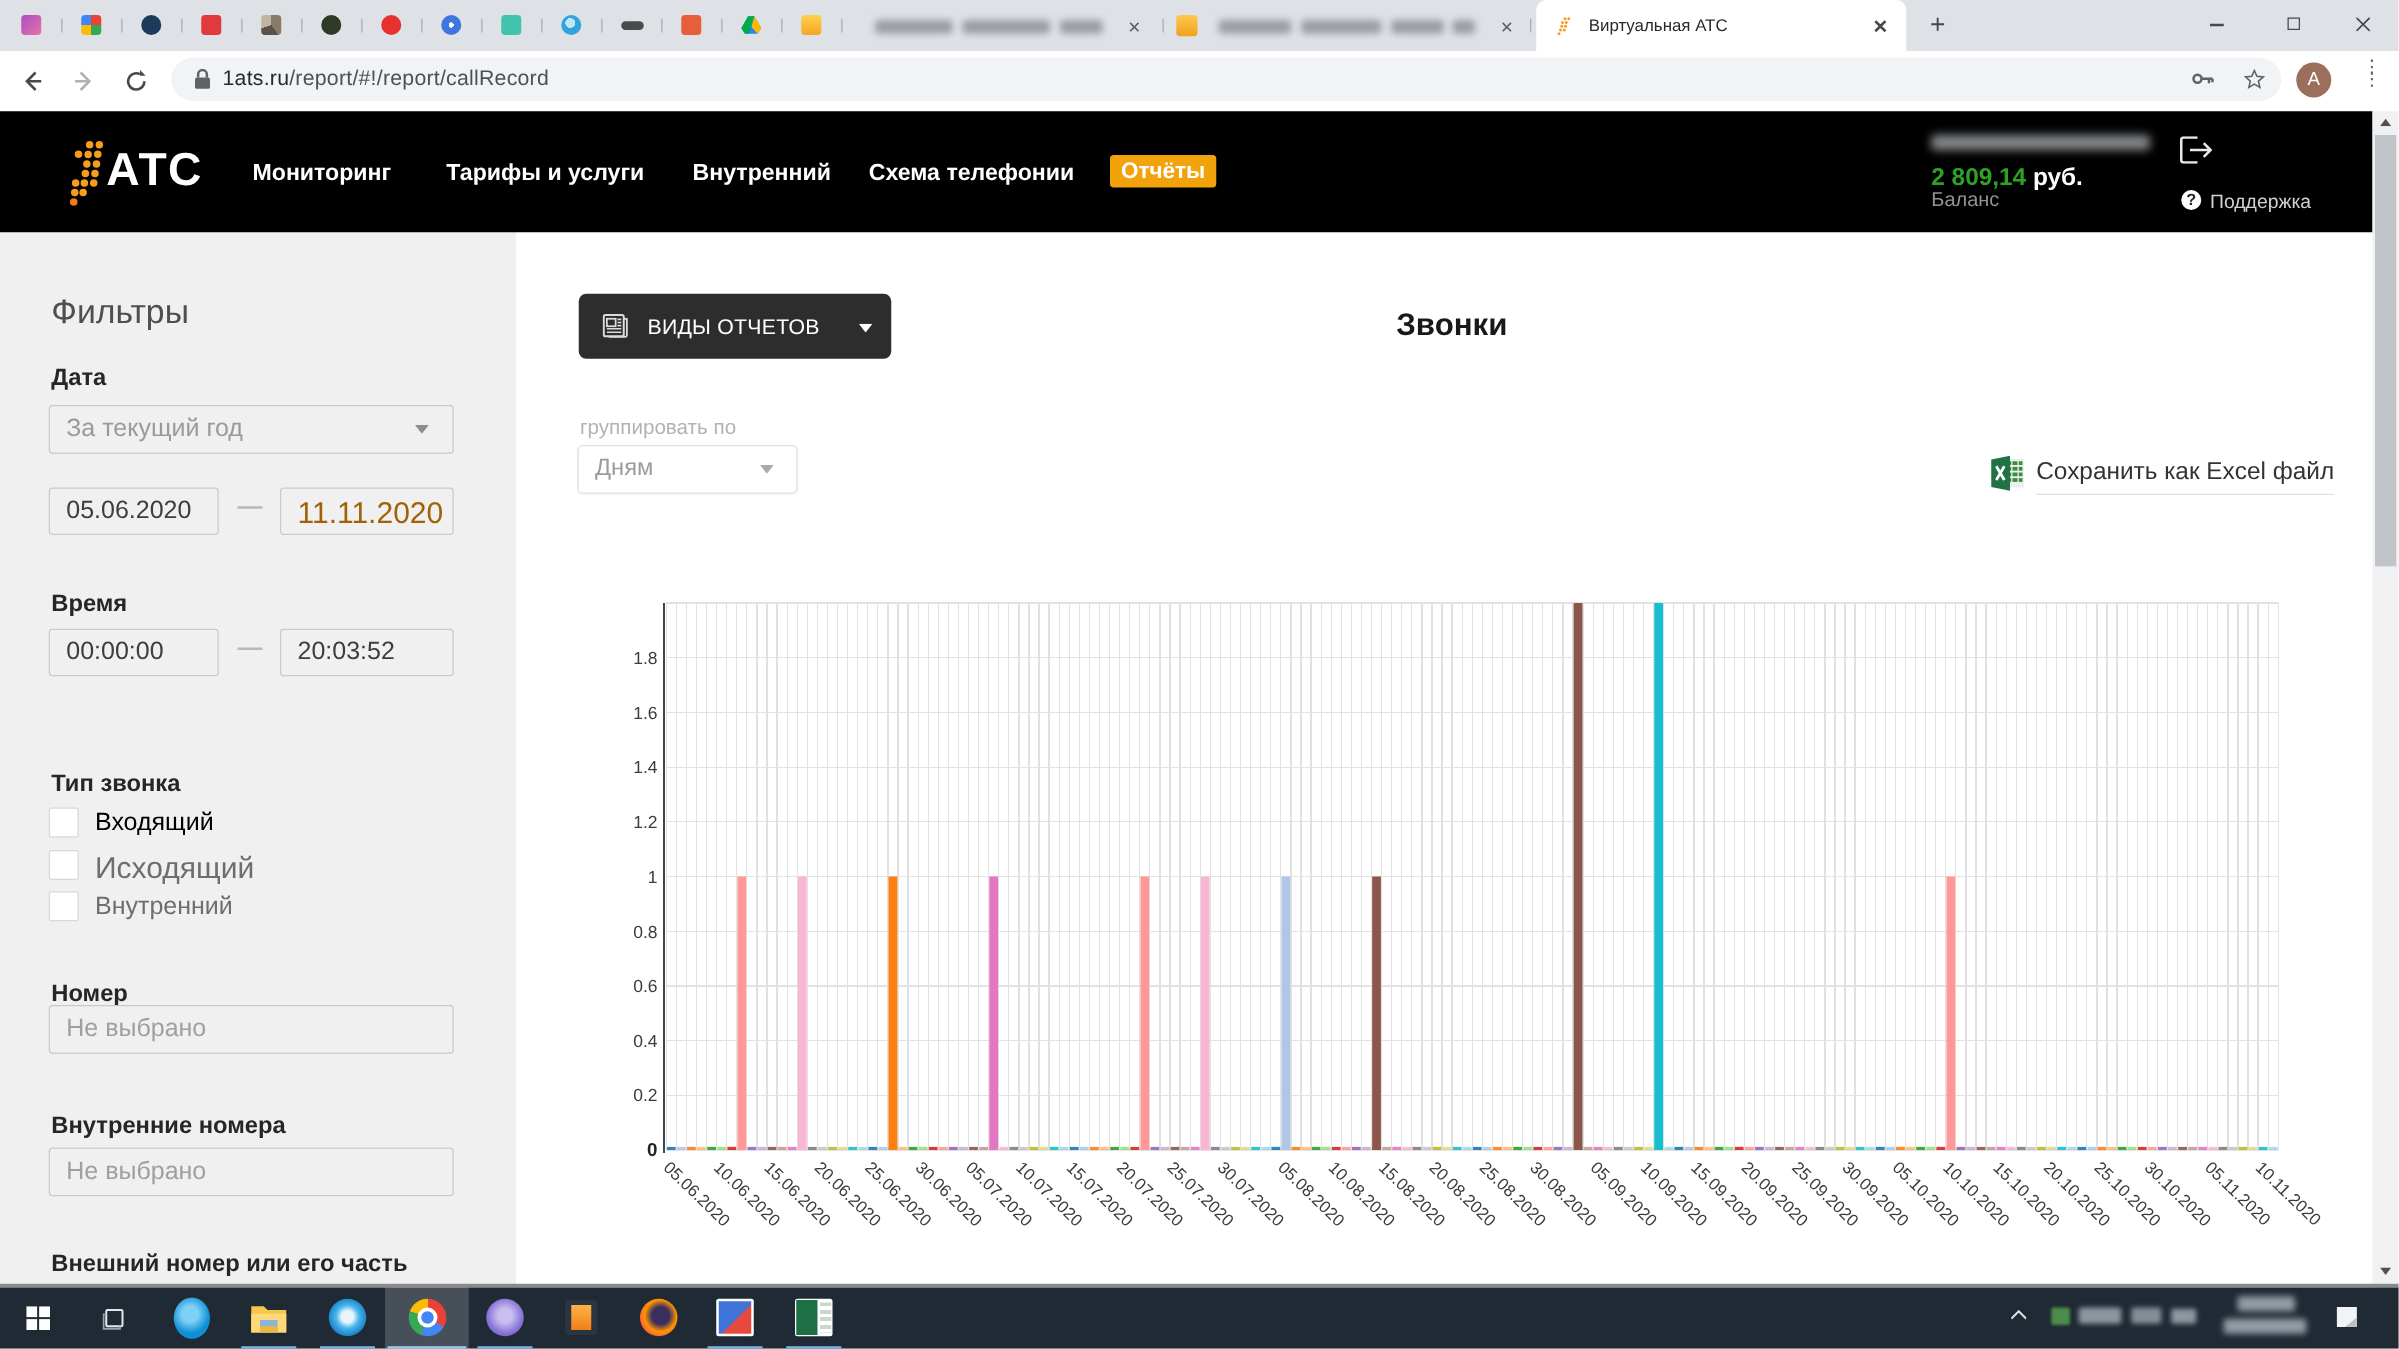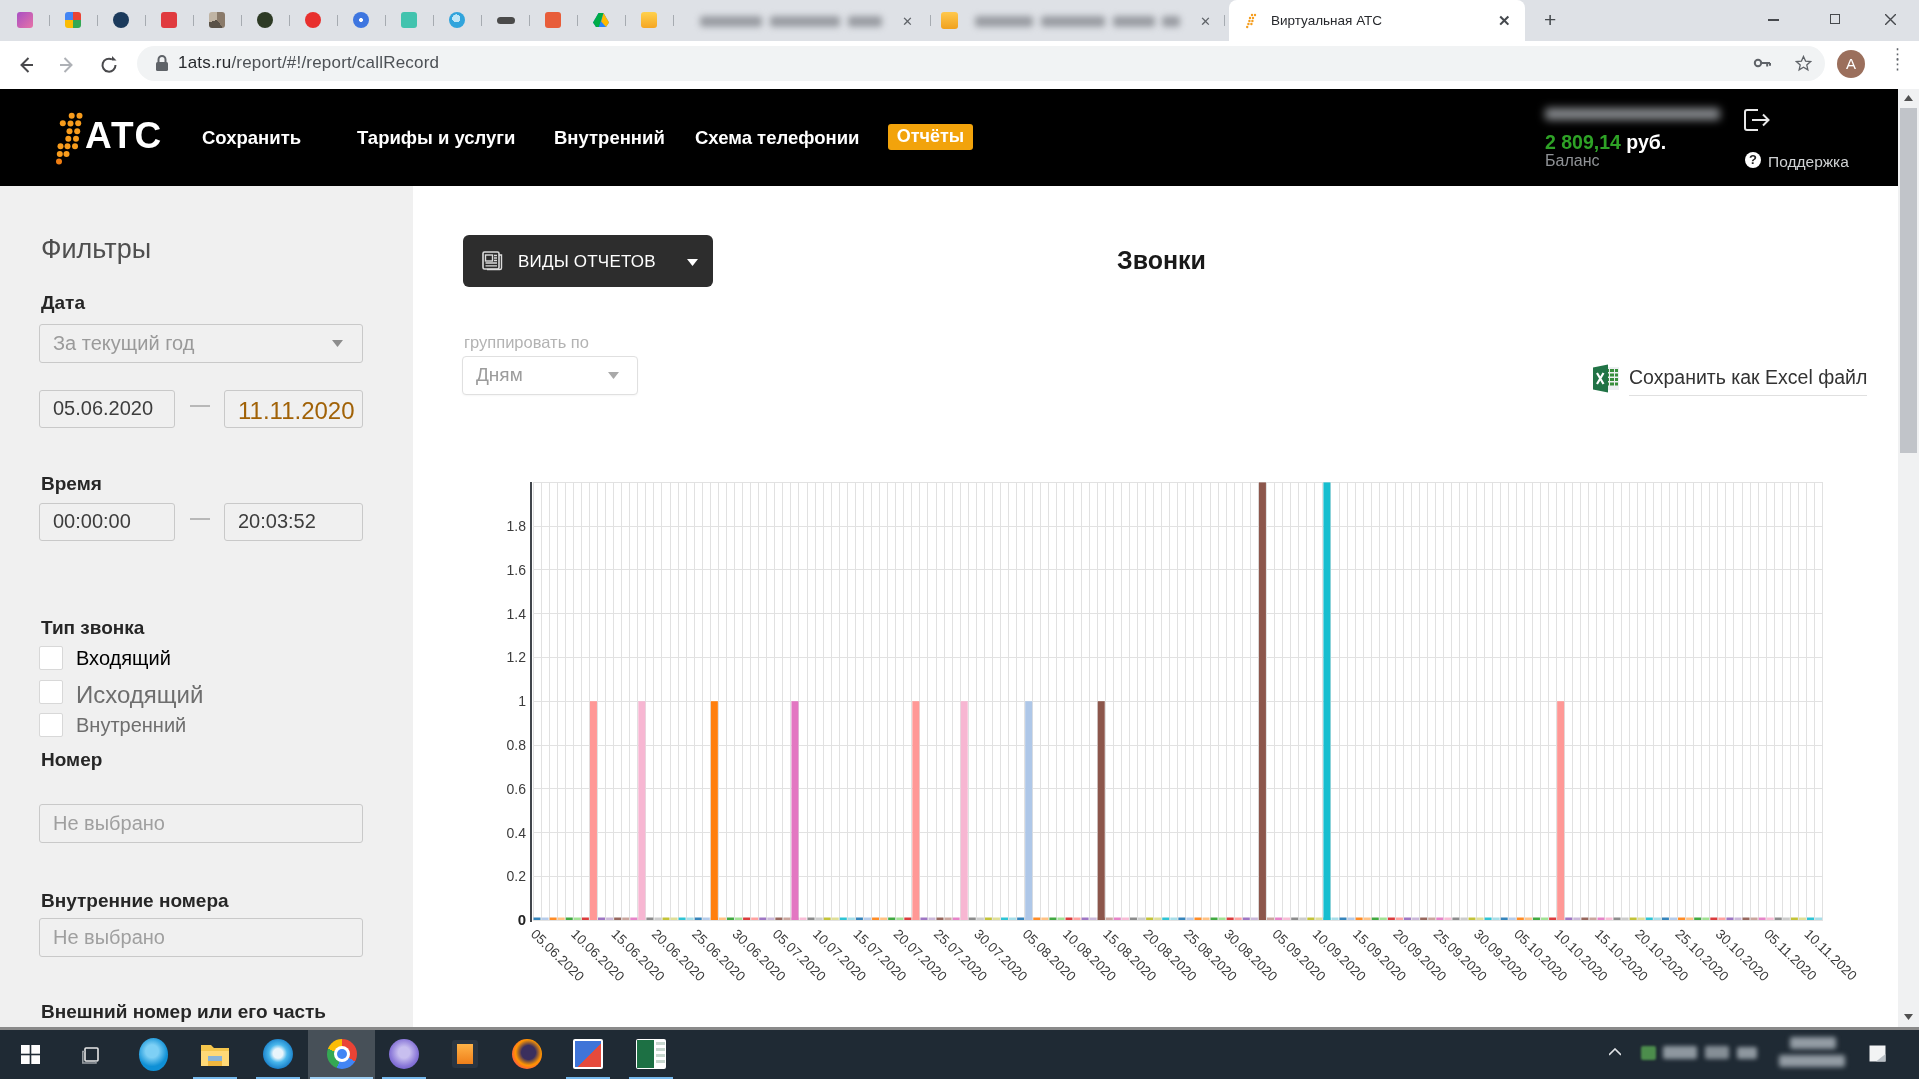--- a/index.html
+++ b/index.html
@@ -122,21 +122,21 @@
       <circle cx="68.3" cy="49.69999999999999" r="3.0" fill="#f89c1c"></circle>
       <circle cx="76.0" cy="49.69999999999999" r="3.0" fill="#f89c1c"></circle>
       <circle cx="60.5" cy="57.30000000000001" r="3.0" fill="#f89c1c"></circle>
       <circle cx="67.5" cy="57.30000000000001" r="3.0" fill="#f89c1c"></circle>
       <circle cx="75.0" cy="57.30000000000001" r="3.0" fill="#f89c1c"></circle>
       <circle cx="59.8" cy="65.0" r="3.0" fill="#f89c1c"></circle>
       <circle cx="66.5" cy="65.0" r="3.0" fill="#f89c1c"></circle>
       <circle cx="59.0" cy="72.5" r="3.0" fill="#f07d12"></circle>
     </svg>
   <div class="abs" style="left:85px;top:26px;font-size:37px;font-weight:bold;color:#fff;letter-spacing:1px">АТС</div>
-  <div class="abs" style="left:202px;top:38px;font-size:18.5px;font-weight:bold;color:#fff">Сохранить</div>
+  <div class="abs" style="left:202px;top:38px;font-size:18.5px;font-weight:bold;color:#fff">Мониторинг</div>
   <div class="abs" style="left:357px;top:38px;font-size:18.5px;font-weight:bold;color:#fff">Тарифы и услуги</div>
   <div class="abs" style="left:554px;top:38px;font-size:18.5px;font-weight:bold;color:#fff">Внутренний</div>
   <div class="abs" style="left:695px;top:38px;font-size:18.5px;font-weight:bold;color:#fff">Схема телефонии</div>
   <div class="abs" style="left:888px;top:35px;width:85px;height:26px;background:#f2a30b;border-radius:3px;color:#fff;font-size:18px;font-weight:bold;text-align:center;line-height:25px">Отчёты</div>
 <div style="position:absolute;left:1545px;top:19px;width:175px;height:12px;background:#85888c;border-radius:3px;filter:blur(4px)"></div>
   <div class="abs" style="left:1545px;top:42px;font-size:19.5px;font-weight:bold;color:#2ea226">2 809,14 <span style="color:#fff">руб.</span></div>
   <div class="abs" style="left:1545px;top:63px;font-size:16px;color:#8f9296">Баланс</div>
   <svg class="abs" style="left:1744px;top:20px" width="26" height="22" viewBox="0 0 26 22">
       <path d="M14 1 H3 A2 2 0 0 0 1 3 V19 A2 2 0 0 0 3 21 H14" fill="none" stroke="#e8e8e8" stroke-width="2"></path>
       <path d="M8 11 H24 M19 5.5 L24.5 11 L19 16.5" fill="none" stroke="#e8e8e8" stroke-width="2"></path>
@@ -164,21 +164,21 @@
   <div class="abs" style="left:190px;top:332px;width:20px;height:2px;background:#b8b8b8"></div>
   <div class="abs" style="left:224px;top:317px;width:139px;height:38px;border:1px solid #c9c9c9;border-radius:3px"></div>
   <div class="abs" style="left:238px;top:324px;font-size:20px;color:#3d3d3d">20:03:52</div>
   <div class="abs" style="left:41px;top:431px;font-size:19px;font-weight:bold;color:#262626">Тип звонка</div>
   <div class="abs" style="left:39px;top:460px;width:24px;height:24px;background:#fff;border:1px solid #d8d8d8;border-radius:2px"></div>
   <div class="abs" style="left:76px;top:461px;font-size:20px;color:#000000">Входящий</div>
   <div class="abs" style="left:39px;top:494px;width:24px;height:24px;background:#fff;border:1px solid #d8d8d8;border-radius:2px"></div>
   <div class="abs" style="left:76px;top:495px;font-size:24px;color:#6e6e6e">Исходящий</div>
   <div class="abs" style="left:39px;top:527px;width:24px;height:24px;background:#fff;border:1px solid #d8d8d8;border-radius:2px"></div>
   <div class="abs" style="left:76px;top:528px;font-size:20px;color:#6e6e6e">Внутренний</div>
-  <div class="abs" style="left:41px;top:563px;font-size:19px;font-weight:bold;color:#262626">Номер</div>
+  <div class="abs" style="left:41px;top:599px;font-size:19px;font-weight:bold;color:#262626">Номер</div>
   <div class="abs" style="left:39px;top:618px;width:324px;height:39px;border:1px solid #c9c9c9;border-radius:3px"></div>
   <div class="abs" style="left:53px;top:626px;font-size:20px;color:#9f9f9f">Не выбрано</div>
   <div class="abs" style="left:41px;top:704px;font-size:19px;font-weight:bold;color:#262626">Внутренние номера</div>
   <div class="abs" style="left:39px;top:732px;width:324px;height:39px;border:1px solid #c9c9c9;border-radius:3px"></div>
   <div class="abs" style="left:53px;top:740px;font-size:20px;color:#9f9f9f">Не выбрано</div>
   <div class="abs" style="left:41px;top:815px;font-size:19px;font-weight:bold;color:#262626">Внешний номер или его часть</div>
 </div>
 
 <div class="abs" style="left:413px;top:186px;width:1485px;height:841px;background:#fff"></div>
 

